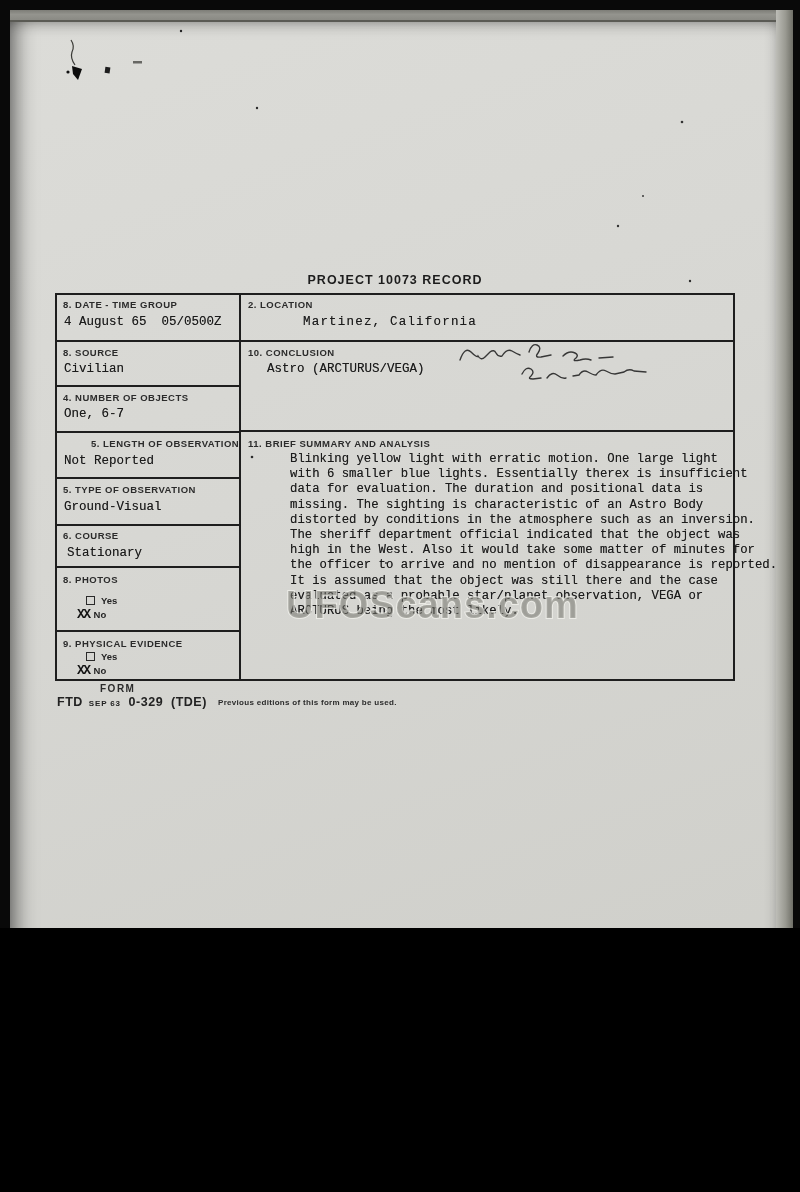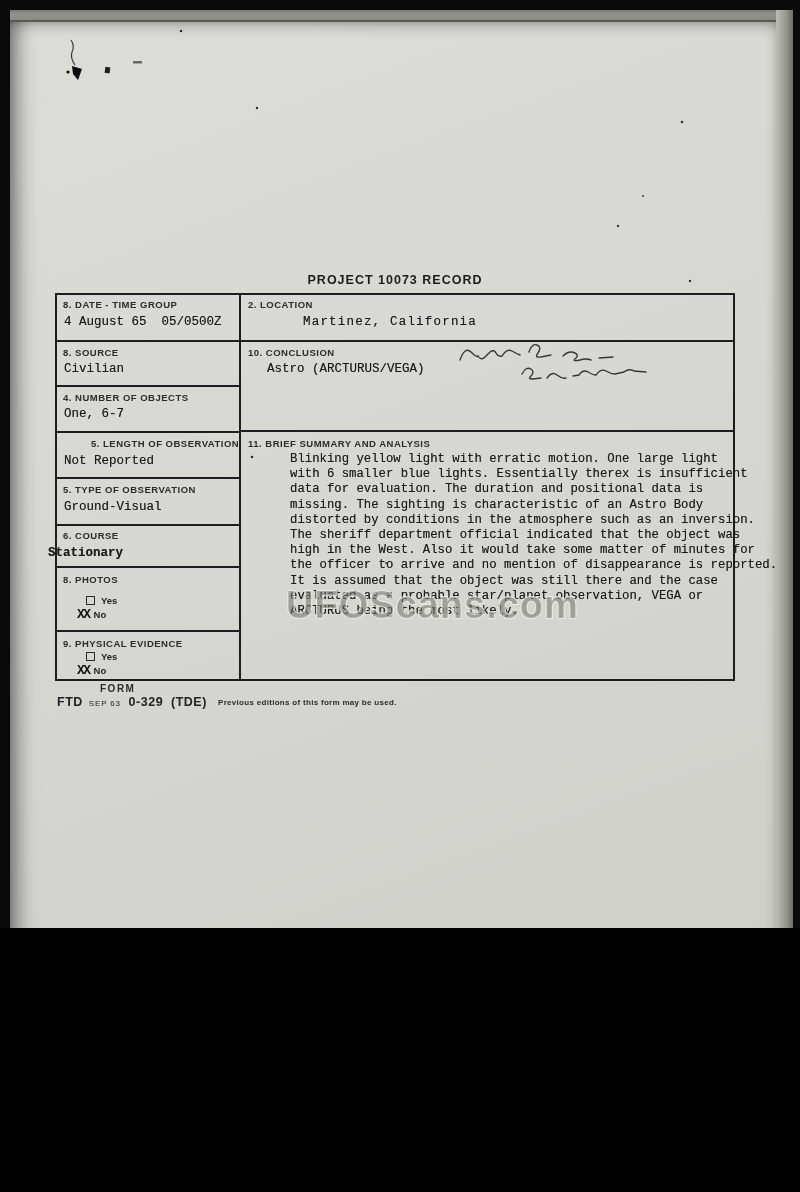--- a/index.html
+++ b/index.html
@@ -43,21 +43,21 @@
          display:flex;align-items:center;}
   .cbox{display:inline-block;width:7px;height:7px;border:1.3px solid #2a2a2a;
         margin-right:6px;background:transparent;}
   .xmark{font-family:"Liberation Mono","DejaVu Sans Mono",monospace;
          font-size:13px;font-weight:700;letter-spacing:-1.5px;color:#121212;
          margin-right:4px;line-height:9px;}
   .footer-form{position:absolute;left:100px;top:683px;font-size:10px;font-weight:700;
                letter-spacing:1.5px;color:#2b2b2b;}
   .footer-line{position:absolute;left:57px;top:692px;color:#222;white-space:pre;}
   .f-big{font-size:12.5px;font-weight:700;letter-spacing:.5px;}
-  .f-small{font-size:8px;font-weight:400;letter-spacing:.8px;}
+  .f-small{font-size:8px;font-weight:700;letter-spacing:.8px;}
   .footer-note{position:absolute;left:218px;top:698px;font-size:8px;font-weight:700;
                letter-spacing:.3px;color:#2b2b2b;}
   .wm-svg{position:absolute;left:280px;top:578px;}
   .hw-svg{position:absolute;left:440px;top:338px;}
   .specks{position:absolute;left:0;top:0;}
   .scratches{position:absolute;left:0;top:0;}
 </style>
 </head>
 <body>
 
@@ -115,21 +115,21 @@
 high in the West.  Also it would take some matter of minutes for
 the officer to arrive and no mention of disappearance is reported.
 It is assumed that the object was still there and the case
 evaluated as a probable star/planet observation, VEGA or
 ARCTURUS being the most likely.</div>
 
   <div class="lbl" style="left:63px;top:484px;">5. TYPE OF OBSERVATION</div>
   <div class="val" style="left:64px;top:500px;">Ground-Visual</div>
 
   <div class="lbl" style="left:63px;top:530px;">6. COURSE</div>
-  <div class="val" style="left:48px;top:546px;font-weight:bold;">Stationary</div>
+  <div class="val" style="left:67px;top:546px;">Stationary</div>
 
   <div class="lbl" style="left:63px;top:574px;">8. PHOTOS</div>
   <div class="cbrow" style="left:86px;top:595px;">
     <span class="cbox"></span>
     <span>Yes</span>
   </div>
   <div class="cbrow" style="left:77px;top:609px;">
     <span class="xmark">XX</span>
     <span>No</span>
   </div>

